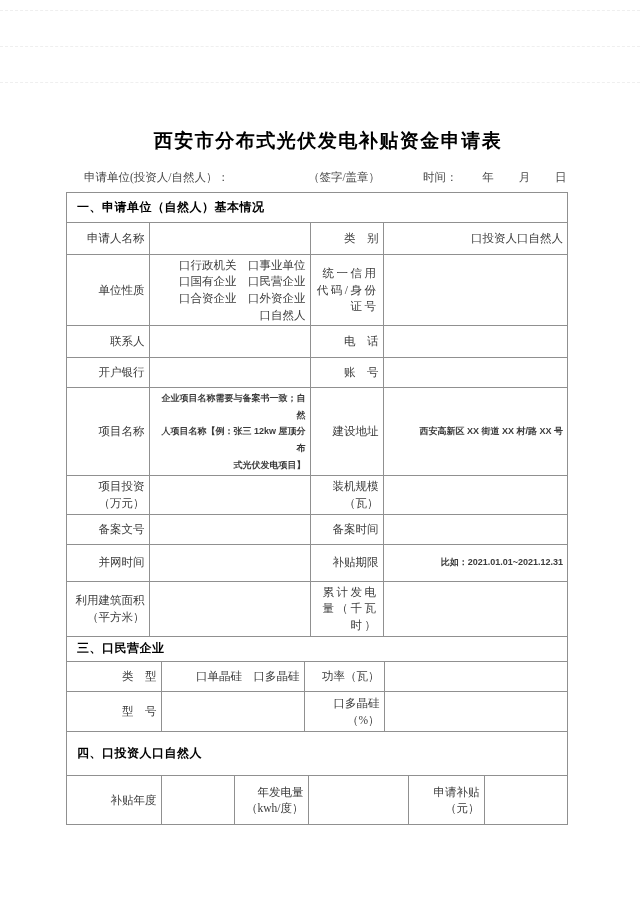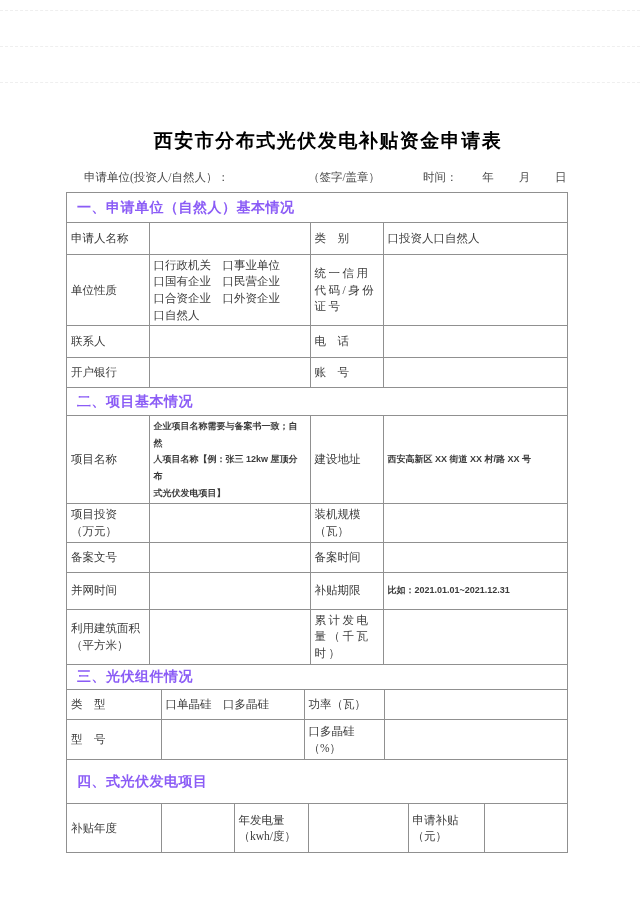--- a/index.html
+++ b/index.html
@@ -27,29 +27,29 @@
   .meta .tim{margin-left:40px;}
   .meta .ymd{margin-left:22px;}
 
   .form-table{
     position:absolute;left:66px;top:192px;width:502px;box-sizing:border-box;
     border:1px solid var(--bc);background:#fff;
   }
   .sec-heading{
     display:flex;align-items:center;box-sizing:border-box;
     border-bottom:1px solid var(--bc);
-    font-weight:bold;font-size:14px;color:#8b5cf6;padding-left:10px;letter-spacing:0.5px;
+    font-weight:bold;font-size:12px;color:#000000;padding-left:10px;letter-spacing:0.5px;
   }
   .sh1{height:30px}.sh2{height:28px}.sh3{height:25px}.sh4{height:44px}
 
   table.tbl{width:100%;border-collapse:collapse;table-layout:fixed;}
   table.tbl td{
     box-sizing:border-box;
     border-right:1px solid var(--bc);border-bottom:1px solid var(--bc);
-    text-align:left;vertical-align:middle;
+    text-align:right;vertical-align:middle;
     font-size:11.5px;line-height:1.45;color:var(--ink);
     padding:2px 4px;white-space:pre-line;overflow:hidden;
   }
   table.tbl td:last-child{border-right:none;}
   table.tbl.last tr:last-child td{border-bottom:none;}
 
   .rh30 td{height:30px}.rh31 td{height:31px}.rh32 td{height:32px}
   .rh36 td{height:36px}.rh37 td{height:37px}.rh40 td{height:40px}
   .rh26 td{height:26px}.rh48 td{height:48px}.rh52 td{height:52px}
   .rh56 td{height:56px}.rh67 td{height:67px}
@@ -117,21 +117,20 @@
       </tr>
       <tr class="rh30">
         <td>开户银行</td>
         <td></td>
         <td>账　号</td>
         <td></td>
       </tr>
     </tbody>
       </table>
 
-    <div class="sec-heading sh2">二、项目基本情况</div>
     <table class="tbl">
       <colgroup>
           <col style="width:82px">
           <col style="width:161px">
           <col style="width:73px">
           <col style="width:184px">
         </colgroup>
       <tbody>
           <tr class="rh56">
         <td>项目名称</td>
@@ -166,21 +165,21 @@
 （平方米）</td>
         <td></td>
         <td class="ls">累计发电
 量（千瓦
 时）</td>
         <td></td>
       </tr>
     </tbody>
       </table>
 
-    <div class="sec-heading sh3">三、光伏组件情况</div>
+    <div class="sec-heading sh3">三、口民营企业</div>
     <table class="tbl">
       <colgroup>
           <col style="width:94px">
           <col style="width:143px">
           <col style="width:80px">
           <col style="width:183px">
         </colgroup>
       <tbody>
           <tr class="rh30">
         <td>类　型</td>
@@ -191,21 +190,21 @@
       <tr class="rh40">
         <td>型　号</td>
         <td></td>
         <td>口多晶硅
 （%）</td>
         <td></td>
       </tr>
     </tbody>
       </table>
 
-    <div class="sec-heading sh4">四、式光伏发电项目</div>
+    <div class="sec-heading sh4">四、口投资人口自然人</div>
     <table class="tbl last">
       <colgroup>
           <col style="width:94px">
           <col style="width:73px">
           <col style="width:74px">
           <col style="width:100px">
           <col style="width:76px">
           <col style="width:83px">
         </colgroup>
       <tbody>

